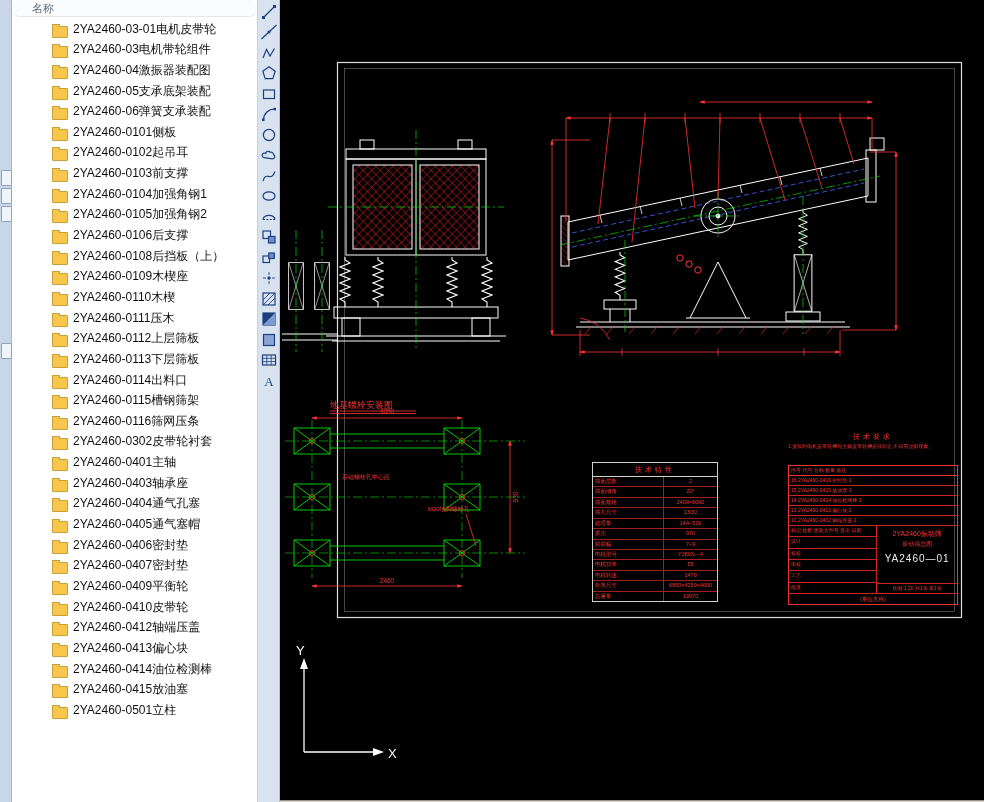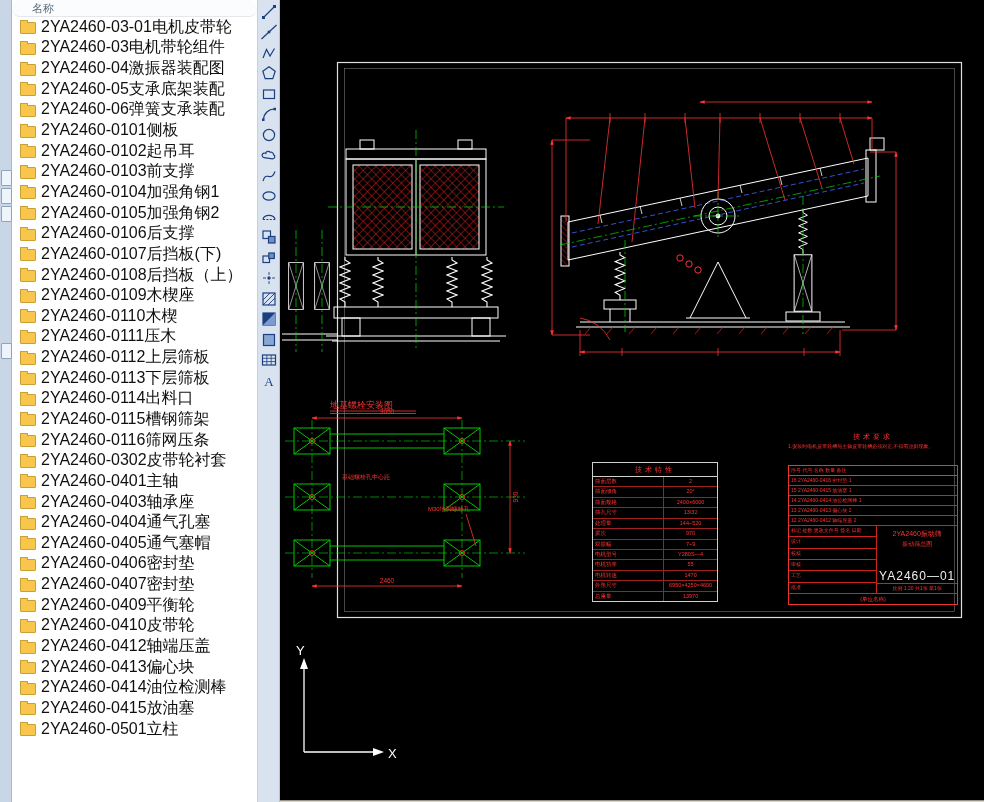--- a/index.html
+++ b/index.html
@@ -4,21 +4,21 @@
 <style>
   html,body{margin:0;padding:0;}
   body{width:984px;height:802px;position:relative;background:#000;overflow:hidden;
        font-family:"Liberation Sans","DejaVu Sans",sans-serif;}
   
   .left-strip{position:absolute;left:0;top:0;width:12px;height:802px;background:#c9d6e6;border-right:1px solid #a9b8cb;box-sizing:border-box;}
   .dock-btn{position:absolute;left:1px;width:9px;height:14px;background:#eef4fb;border:1px solid #8fa3bb;border-radius:1px;}
   
   .file-panel{position:absolute;left:12px;top:0;width:246px;height:802px;background:#fff;border-right:1px solid #c9d0d8;box-sizing:border-box;overflow:hidden;}
   .fp-header{height:16px;line-height:16px;padding-left:20px;font-size:11px;color:#5a6b7d;background:#fbfcfd;border-bottom:1px solid #e4e8ec;border-radius:8px;}
-  .file-row{display:flex;align-items:center;gap:5px;height:20.65px;padding-left:8px;font-size:16px;color:#101010;white-space:nowrap;overflow:hidden;}
+  .file-row{display:flex;align-items:flex-end;gap:5px;height:20.65px;padding-left:8px;font-size:12px;color:#101010;white-space:nowrap;overflow:hidden;margin-left:32px;}
   .folder{width:14px;height:10px;background:#f7c64a;border:1px solid #c99f37;border-radius:1px;position:relative;flex:0 0 auto;margin-top:2px;}
   .folder::before{content:"";position:absolute;top:-3px;left:-1px;width:6px;height:2px;background:#f7c64a;border:1px solid #c99f37;border-bottom:none;border-radius:1px 1px 0 0;}
   
   .draw-toolbar{position:absolute;left:258px;top:0;width:22px;height:802px;background:#d9e3f0;border-right:1px solid #b6c4d6;box-sizing:border-box;}
   .tool{width:18px;height:18px;margin:2.5px 1px 2.5px 2px;display:flex;align-items:center;justify-content:center;border-radius:2px;}
   
   .canvas-wrap{position:absolute;left:280px;top:0;width:704px;height:592px;background:#000;}
   .canvas-wrap svg{display:block;}
   
   .tech-table{position:absolute;left:312px;top:462px;width:126px;height:140px;border:1px solid #cfcfcf;color:#f33;display:flex;flex-direction:column;box-sizing:border-box;background:rgba(0,0,0,.2);}
@@ -32,21 +32,21 @@
   .tr-line{font-size:5px;line-height:6.5px;margin-top:1px;}
   .title-block{position:absolute;left:508px;top:465px;width:170px;height:140px;border:1px solid #e33;color:#f33;display:flex;flex-direction:column;box-sizing:border-box;}
   .parts-row{font-size:5px;line-height:9px;height:9px;border-bottom:0.5px solid #c22;white-space:nowrap;overflow:hidden;padding:0 2px;}
   .tb-main{flex:1;display:flex;overflow:hidden;}
   .tb-left{width:52%;border-right:0.5px solid #c22;display:flex;flex-direction:column;}
   .tb-left .row{flex:1;font-size:5px;border-bottom:0.5px solid #c22;padding:1px 0 0 2px;white-space:nowrap;overflow:hidden;}
   .tb-left .row:last-child{border-bottom:none;}
   .tb-right{flex:1;display:flex;flex-direction:column;text-align:center;overflow:hidden;}
   .tb-product{font-size:7px;padding-top:3px;white-space:nowrap;}
   .tb-subtitle{font-size:6px;margin-top:1px;}
-  .tb-no{font-size:12px;color:#eee;letter-spacing:1px;margin-top:20px;white-space:nowrap;}
+  .tb-no{font-size:10px;color:#eee;letter-spacing:1px;margin-top:4px;white-space:nowrap;}
   .tb-scale{font-size:5px;margin-top:auto;border-top:0.5px solid #c22;line-height:9px;white-space:nowrap;}
   .tb-bottom{font-size:5.5px;text-align:center;border-top:0.5px solid #c22;line-height:10px;height:10px;}
   
   .tab-bar{position:absolute;left:280px;top:780px;width:792px;height:22px;background:#d6d2c8;border-top:1px solid#97938a;box-sizing:border-box;display:flex;align-items:flex-end;padding-left:4px;margin-top:20px;}
   .navbtn{width:17px;height:15px;font-size:7px;line-height:15px;text-align:center;color:#222;margin-bottom:2px;cursor:default;}
   .tab{height:17px;line-height:16px;padding:0 10px;font-size:11px;background:#cdc9bf;border:1px solid #8a8778;border-bottom:none;border-radius:3px 3px 0 0;margin-right:1px;color:#333;white-space:nowrap;font-weight:bold;}
   .tab.active{background:#fff;font-weight:bold;color:#000;}
 </style>
 </head>
 <body>
@@ -97,24 +97,20 @@
         <span class="folder"></span>
         <span>2YA2460-0104加强角钢1</span>
       </div>
       <div class="file-row">
         <span class="folder"></span>
         <span>2YA2460-0105加强角钢2</span>
       </div>
       <div class="file-row">
         <span class="folder"></span>
         <span>2YA2460-0106后支撑</span>
-      </div>
-      <div class="file-row">
-        <span class="folder"></span>
-        <span>2YA2460-0107后挡板(下)</span>
       </div>
       <div class="file-row">
         <span class="folder"></span>
         <span>2YA2460-0108后挡板（上）</span>
       </div>
       <div class="file-row">
         <span class="folder"></span>
         <span>2YA2460-0109木楔座</span>
       </div>
       <div class="file-row">

